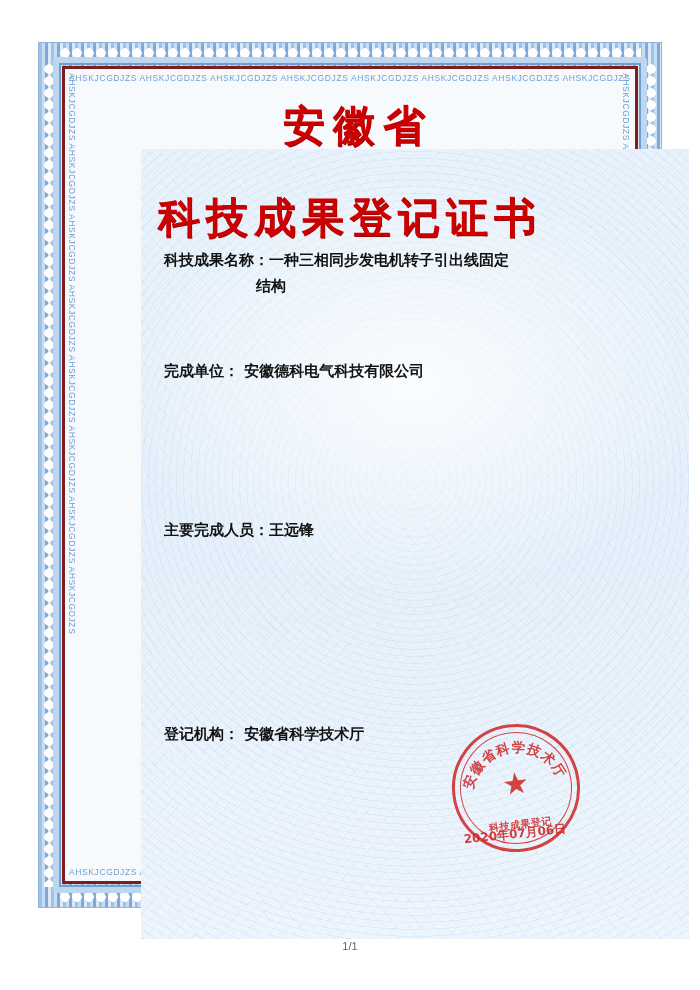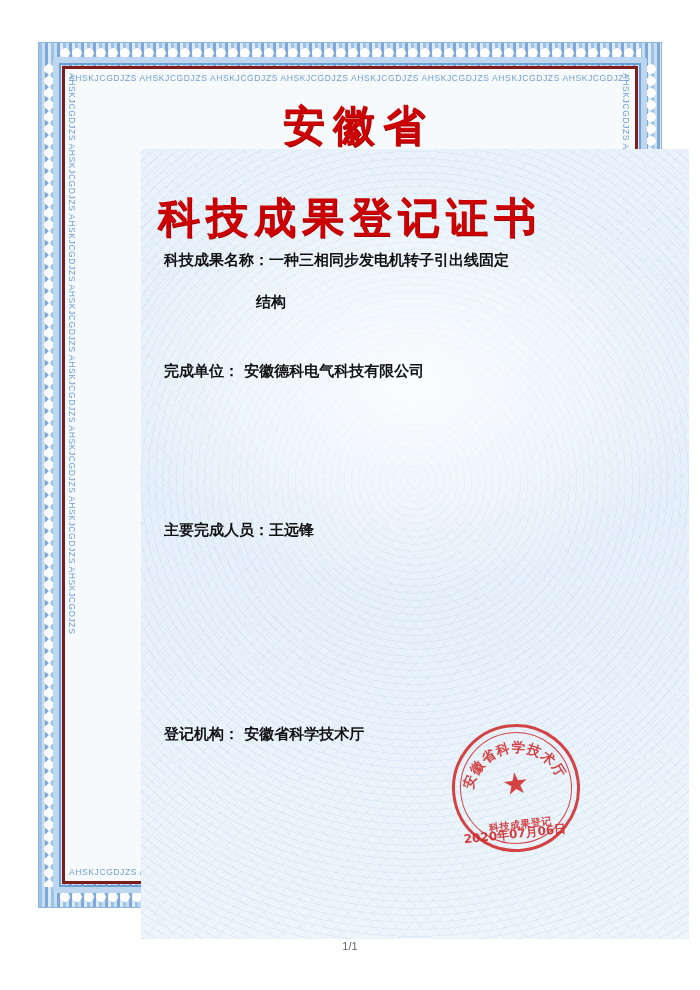--- a/index.html
+++ b/index.html
@@ -178,21 +178,21 @@
     color: #111111;
     font-family: "DejaVu Sans", sans-serif;
     font-size: 15px;
     font-weight: bold;
     line-height: 26px;
   }
   .field .label { }
   .field .value { font-weight: bold; }
 
   .field-name  { left: 164px; top: 247px; width: 420px; }
-  .field-name .cont { display: block; padding-left: 92px; margin-top: 16px; }
+  .field-name .cont { display: block; padding-left: 92px; }
   .field-unit  { left: 164px; top: 338px; width: 420px; margin-top: 20px; }
   .field-staff { left: 164px; top: 517px; width: 420px; }
   .field-regno { left: 164px; top: 665px; width: 420px; }
   .field-org   { left: 164px; top: 705px; width: 420px; margin-top: 16px; }
 
   
   .seal {
     position: absolute;
     left: 452px;
     top: 724px;

